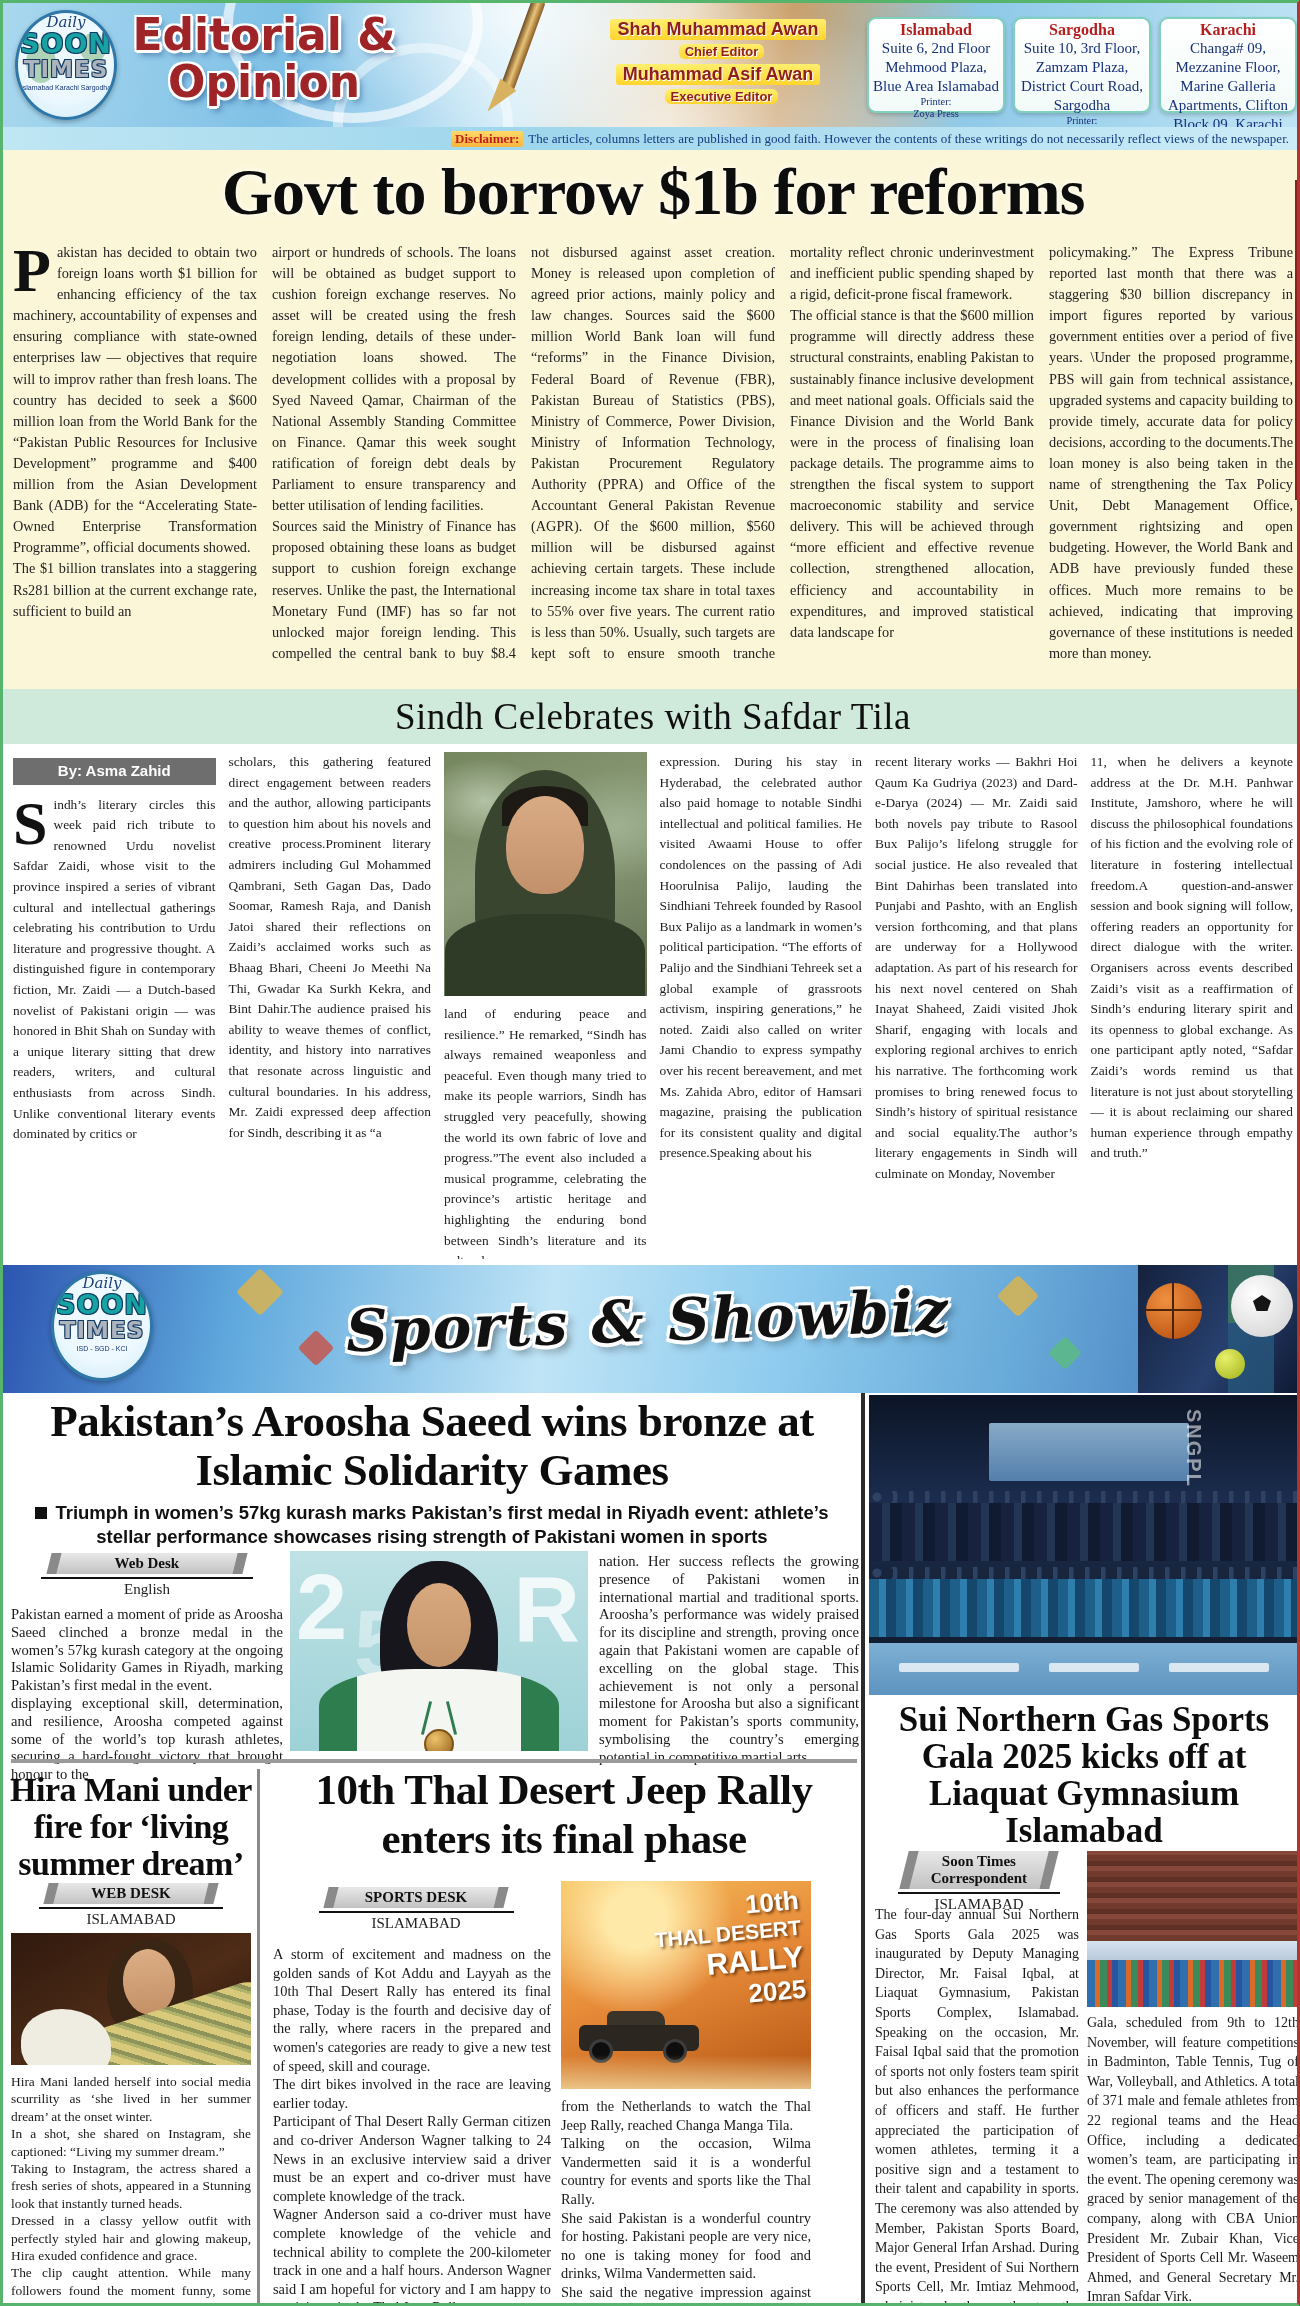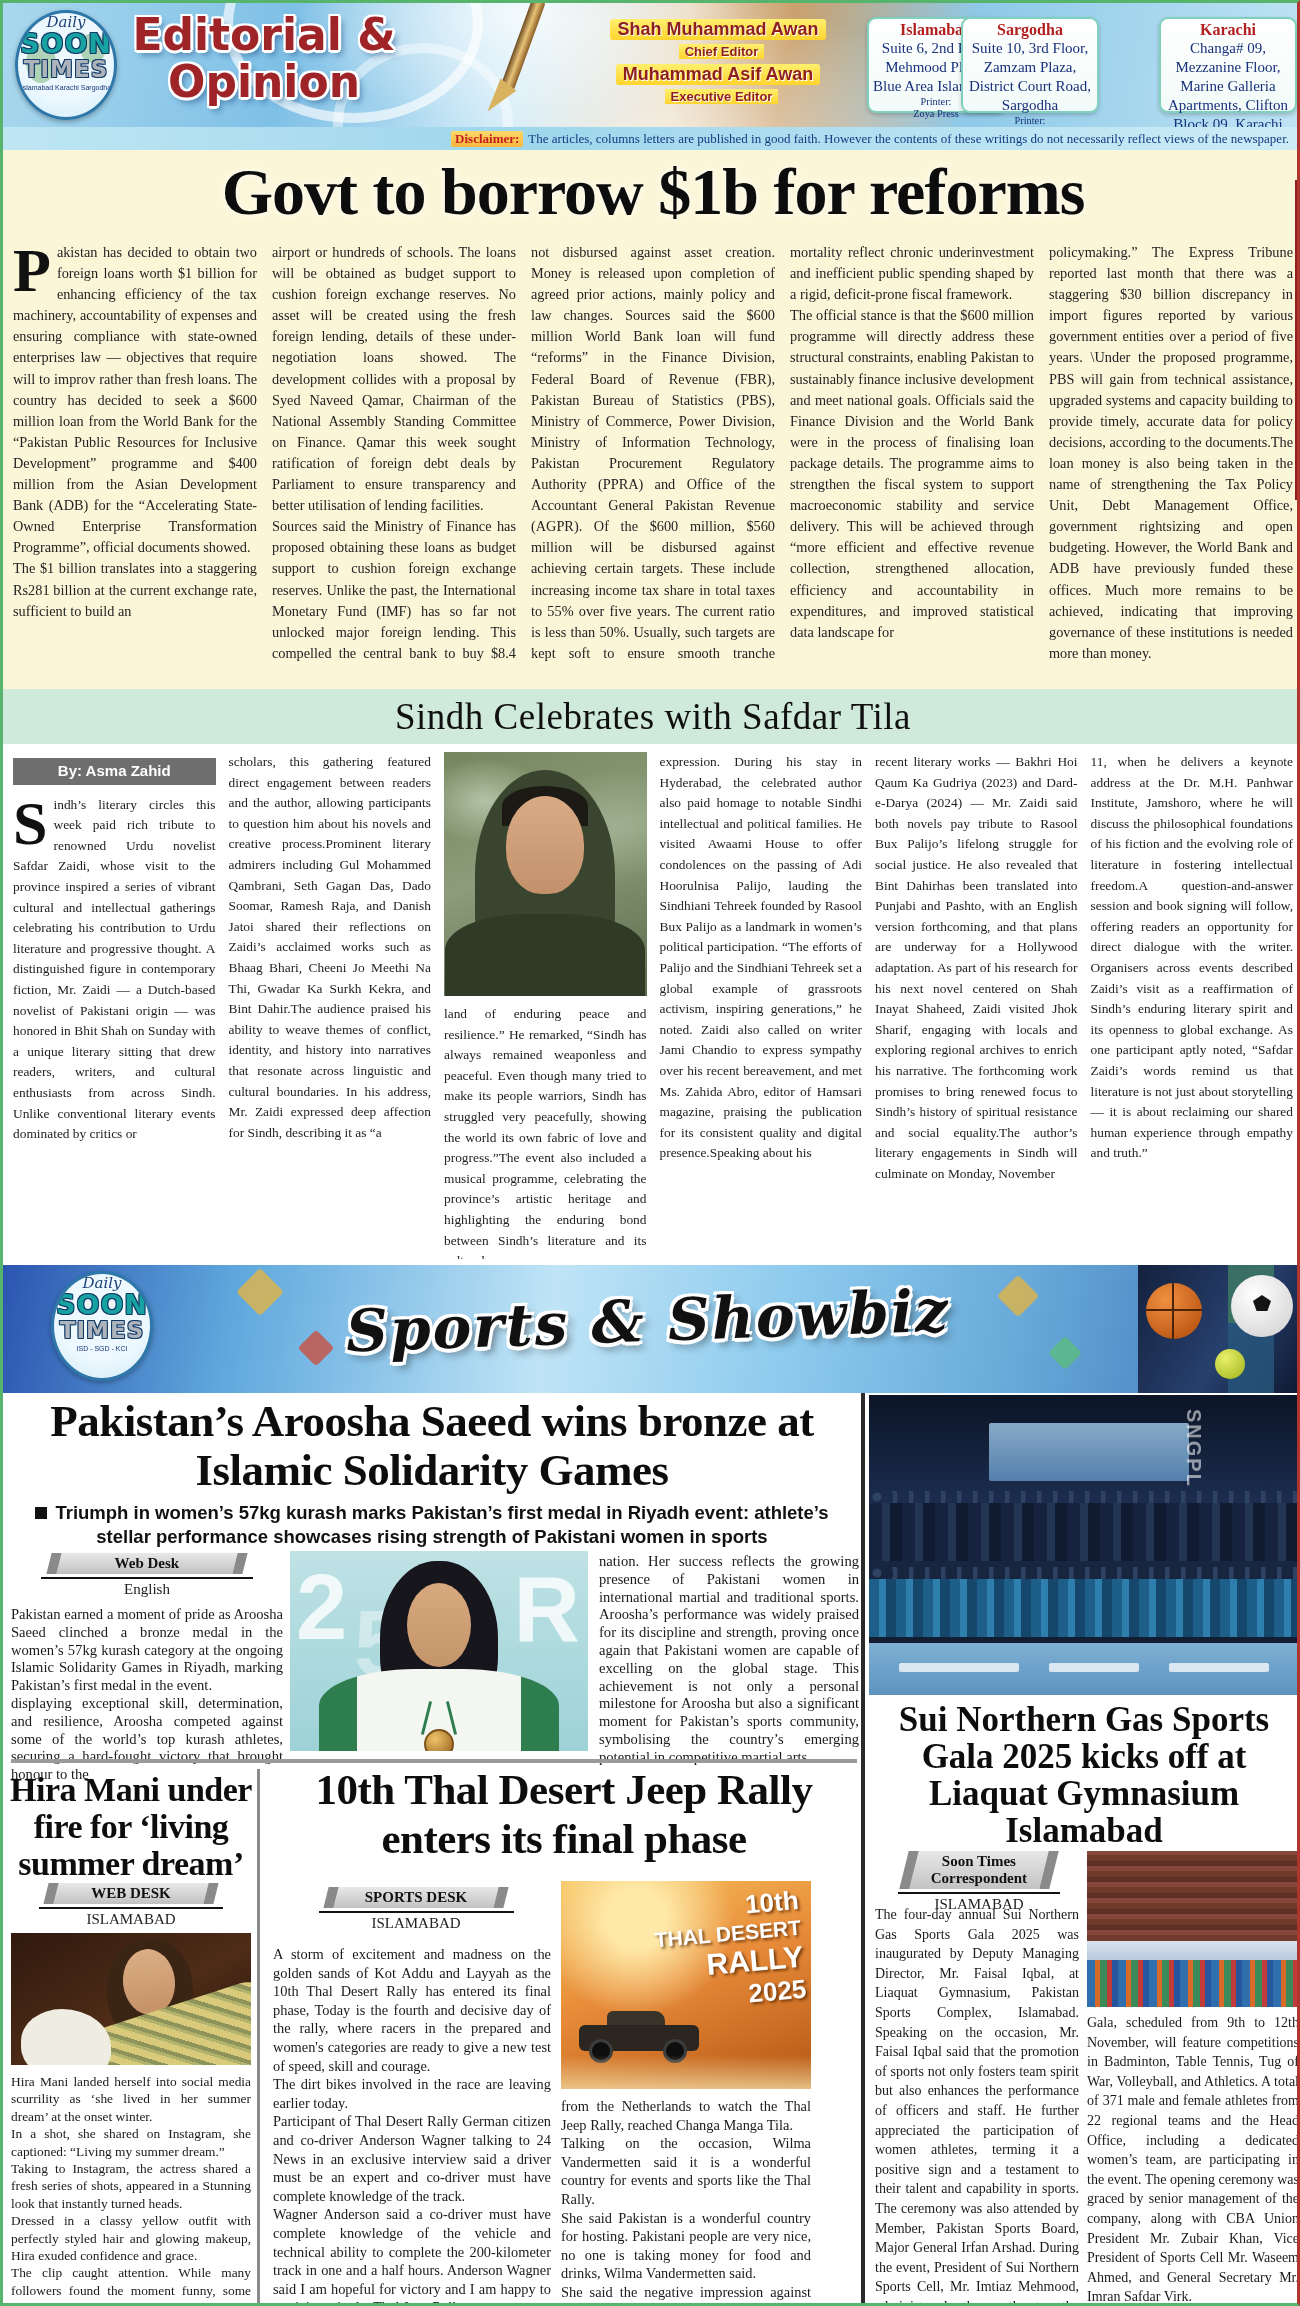--- a/index.html
+++ b/index.html
@@ -39,21 +39,21 @@
     text-shadow:-2px -2px 0 #fff,2px -2px 0 #fff,-2px 2px 0 #fff,2px 2px 0 #fff,0 3px 0 #fff,3px 0 0 #fff,4px 5px 6px rgba(20,70,130,.55);
   }
   .ed-title .l1 { font-size:44px; line-height:48px; }
   .ed-title .l2 { font-size:44px; line-height:46px; }
   .pen { position:absolute; left:455px; top:0px; width:120px; height:124px; }
   .pen .shaft { position:absolute; left:58px; top:-6px; width:14px; height:95px; background:linear-gradient(90deg,#6b4a21,#e8c377,#8a5c24); transform:rotate(20deg); border-radius:4px;}
   .pen .nib { position:absolute; left:30px; top:78px; width:0; height:0; border-left:10px solid transparent; border-right:10px solid transparent; border-top:34px solid #d8b25e; transform:rotate(38deg);}
   .editors { position:absolute; left:565px; top:16px; width:300px; text-align:center; font-family:"Liberation Sans", sans-serif; }
   .ed-name { display:inline-block; font-weight:bold; font-size:18px; color:#8e1f1f; background:linear-gradient(#ffef6e,#ffd42e); padding:0 7px; border-radius:3px;
     text-shadow:1px 1px 0 #fff; margin-bottom:2px;}
-  .ed-role { display:inline-block; font-weight:bold; font-size:13px; color:#8e1f1f; background:linear-gradient(#ffef6e,#ffd42e); padding:0 6px; border-radius:0; margin-bottom:5px; text-shadow:1px 1px 0 #fff;margin-left:7px;}
+  .ed-role { display:inline-block; font-weight:bold; font-size:13px; color:#8e1f1f; background:linear-gradient(#ffef6e,#ffd42e); padding:0 6px; border-radius:6px; margin-bottom:5px; text-shadow:1px 1px 0 #fff;margin-left:7px;}
   .office { position:absolute; top:14px; width:138px; height:96px; background:linear-gradient(#ffffff,#f2fbf9);
     border:2px solid #7fd0bd; border-radius:9px; text-align:center; padding:2px 3px; box-shadow:0 2px 4px rgba(0,0,0,.2);}
   .office .city { font-weight:bold; font-size:16px; color:#b31f1f; }
   .office .addr { font-size:15px; line-height:19px; color:#17307a; }
   .office .printer { font-size:10.3px; line-height:12px; color:#17307a; }
   
   .disclaimer {
     position:absolute; left:0; top:124px; width:1300px; height:23px;
     background:linear-gradient(90deg,#bfe6f3,#9ed6ec 40%,#cdecf7);
     font-size:13px; color:#123a80; display:flex; align-items:center; justify-content:flex-end; padding-right:14px;
@@ -214,21 +214,21 @@
       <div><span class="ed-role">Chief Editor</span></div>
       <div><span class="ed-name">Muhammad Asif Awan</span></div>
       <div><span class="ed-role">Executive Editor</span></div>
     </div>
     <div class="office" style="left:864px;">
       <div class="city">Islamabad</div>
       <div class="addr">Suite 6, 2nd Floor Mehmood Plaza, Blue Area Islamabad</div>
       <div class="printer">Printer:</div>
       <div class="printer">Zoya Press</div>
     </div>
-    <div class="office" style="left:958px;">
+    <div class="office" style="left:1010px;">
       <div class="city">Sargodha</div>
       <div class="addr">Suite 10, 3rd Floor, Zamzam Plaza, District Court Road, Sargodha</div>
       <div class="printer">Printer:</div>
       <div class="printer">Khalid Fighter Press</div>
     </div>
     <div class="office" style="left:1156px;">
       <div class="city">Karachi</div>
       <div class="addr">Changa# 09, Mezzanine Floor, Marine Galleria Apartments, Clifton Block 09, Karachi</div>
       <div class="printer">Printer:</div>
       <div class="printer">Parwan Press</div>

